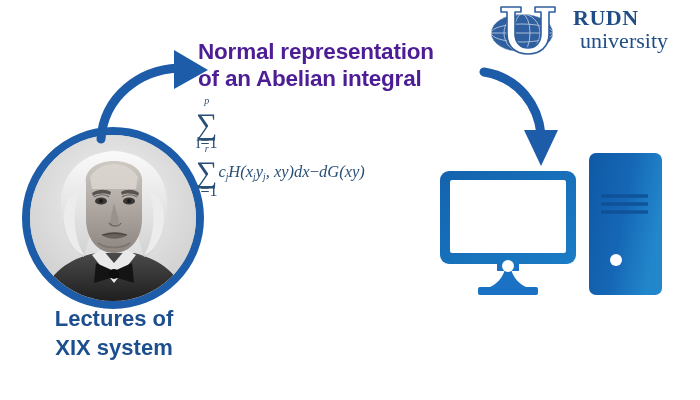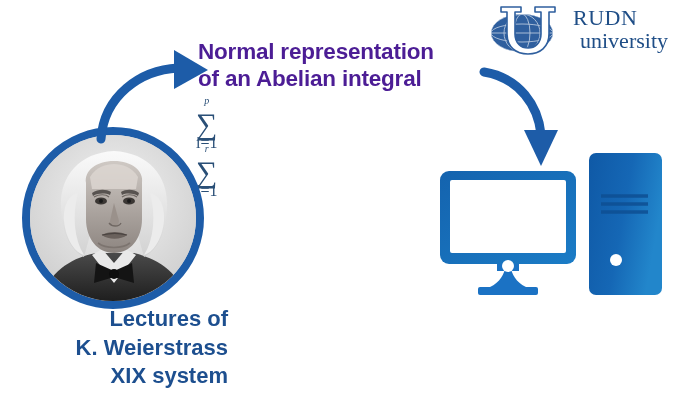--- a/index.html
+++ b/index.html
@@ -36,21 +36,21 @@
   #rudn-wordmark {
     position: absolute;
     left: 90px;
     top: 4px;
     font-family: "Liberation Serif", serif;
     color: #1f4e87;
     line-height: 1.0;
   }
   #rudn-line1 {
     font-size: 22px;
-    font-weight: normal;
+    font-weight: bold;
     letter-spacing: 0.5px;
     display: block;
   }
   #rudn-line2 {
     font-size: 22px;
     font-weight: normal;
     display: block;
     margin-top: 1px;
     margin-left: 7px;
   }
@@ -142,21 +142,21 @@
     border-radius: 50%;
     overflow: hidden;
   }
 
   
   #caption-left {
     position: absolute;
     left: 0px;
     top: 305px;
     width: 228px;
-    text-align: right;
+    text-align: center;
     color: #1d4f8f;
     font-size: 22px;
     font-weight: bold;
     line-height: 1.3;
   }
   #caption-left span { display: block; }
   #caption-right {
     position: absolute;
     left: 420px;
     top: 313px;
@@ -219,20 +219,21 @@
         <span>∑</span>
         <span class="sum-bot">i=1</span>
       </span>
     </div>
     <div class="frow">
       <span class="bigsum">
         <span class="sum-top">r</span>
         <span>∑</span>
         <span class="sum-bot">j=1</span>
       </span>
+      <span class="fbody"><span>c</span><sub>j</sub><span>H</span><span>(x</span><sub>j</sub><span>y</span><sub>j</sub><span>, xy)dx</span><span class="up">−</span><span>dG(xy)</span></span>
     </div>
   </div>
 
   <div id="portrait">
     <div id="portrait-photo">
       <svg viewBox="0 0 174 174" width="174" height="174">
         <defs>
           <radialGradient id="bgg" cx="50%" cy="40%" r="70%">
             <stop offset="0%" stop-color="#f2f2f2"></stop>
             <stop offset="100%" stop-color="#c9c9c9"></stop>
@@ -285,21 +286,20 @@
         <path d="M76 104 C82 100 95 100 101 104 C95 109 82 109 76 104 Z" fill="#6a615c"></path>
         <path d="M76 104 C84 102 94 102 101 104" stroke="#4a4340" stroke-width="1.2" fill="none"></path>
 
         <path d="M72 112 C80 118 96 118 104 112" stroke="#7c746f" stroke-width="1.6" fill="none"></path>
       </svg>
     </div>
   </div>
 
   <div id="caption-left">
     <span>Lectures of</span>
-    <span>K. Weierstrass</span>
     <span>XIX system</span>
   </div>
 
   <div id="caption-right">
   </div>
 
   <svg class="svg-layer" viewBox="0 0 700 400">
     <defs>
       <linearGradient id="towerg" x1="0" y1="0" x2="1" y2="0.35">
         <stop offset="0%" stop-color="#0f59a6"></stop>

